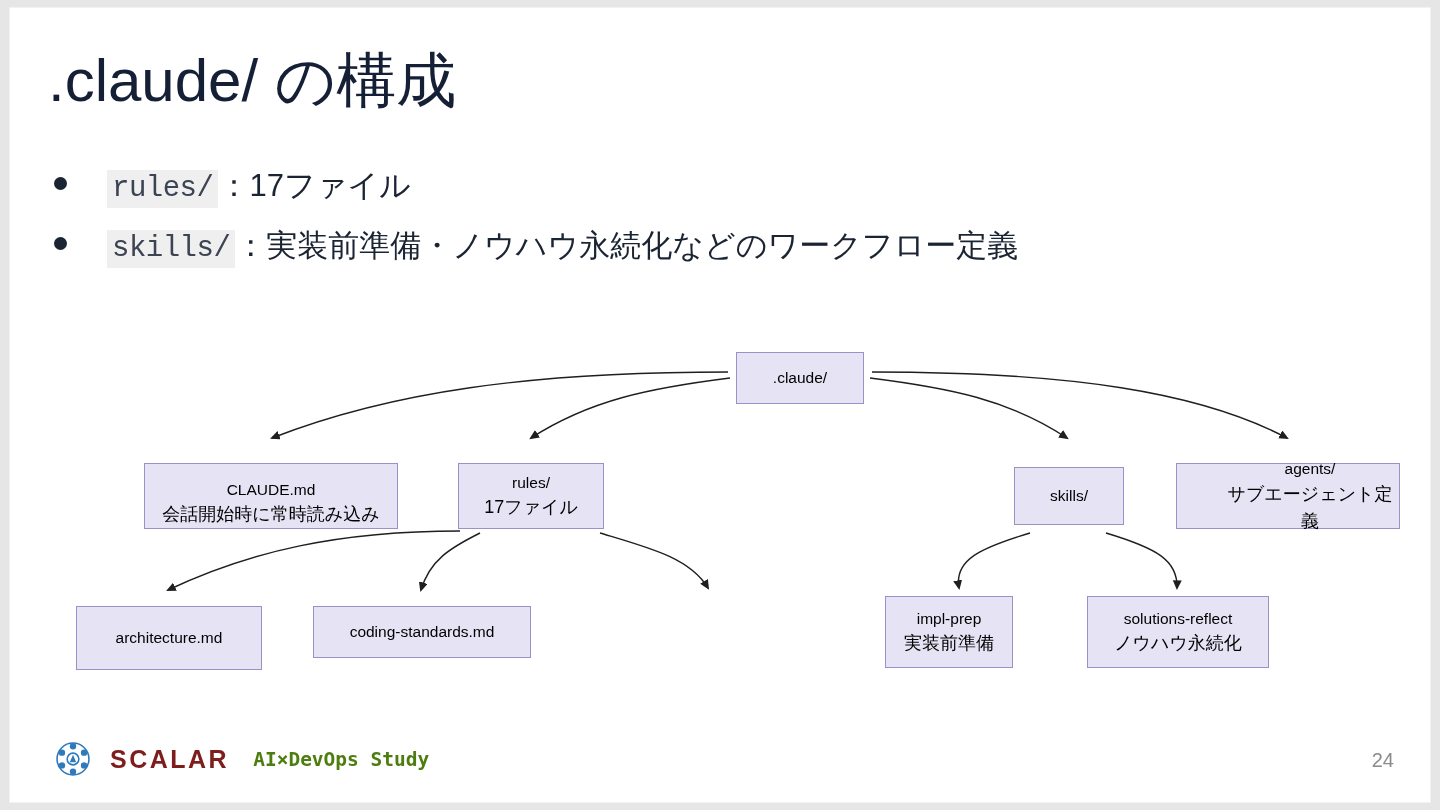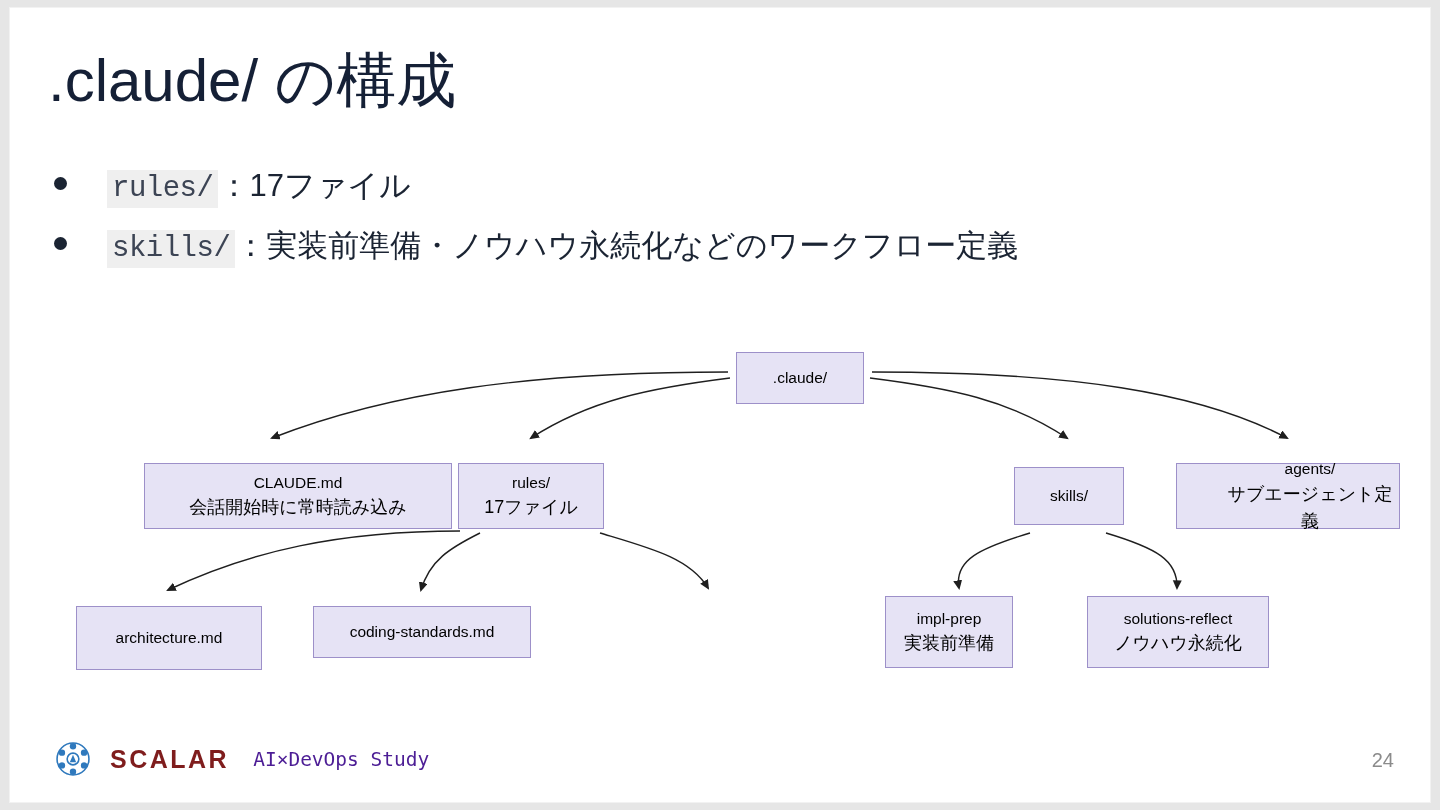--- a/index.html
+++ b/index.html
@@ -124,22 +124,22 @@
     font-size: 25px;
     font-weight: bold;
     color: #7f1d1d;
     letter-spacing: 2.5px;
     margin-left: 20px;
   }
   #footer-tagline {
     margin-left: 24px;
     font-family: "DejaVu Sans Mono", "Liberation Mono", monospace;
     font-size: 19.5px;
-    font-weight: normal;
-    color: #4c1d95;
+    font-weight: bold;
+    color: #4d7c0f;
     letter-spacing: 0px;
   }
   #page-number {
     position: absolute;
     right: 36px;
     bottom: 30px;
     font-size: 20px;
     color: #8b8b8b;
   }
 </style>
@@ -192,21 +192,21 @@
           <path d="M 1020,207 C 970,222 944,234 949,262"></path>
 
           <path d="M 1096,207 C 1146,222 1168,234 1167,262"></path>
         </g>
       </svg>
 
       <div class="node" style="left:726px; top:26px; width:128px; height:52px;">
         <div>.claude/</div>
       </div>
 
-      <div class="node" style="left:134px; top:137px; width:308px; height:66px;">
+      <div class="node" style="left:134px; top:137px; width:254px; height:66px;justify-content:flex-end;">
         <div>CLAUDE.md</div>
         <div class="ln2">会話開始時に常時読み込み</div>
       </div>
 
       <div class="node" style="left:448px; top:137px; width:146px; height:66px;">
         <div>rules/</div>
         <div class="ln2">17ファイル</div>
       </div>
 
       <div class="node" style="left:1004px; top:141px; width:110px; height:58px;">

